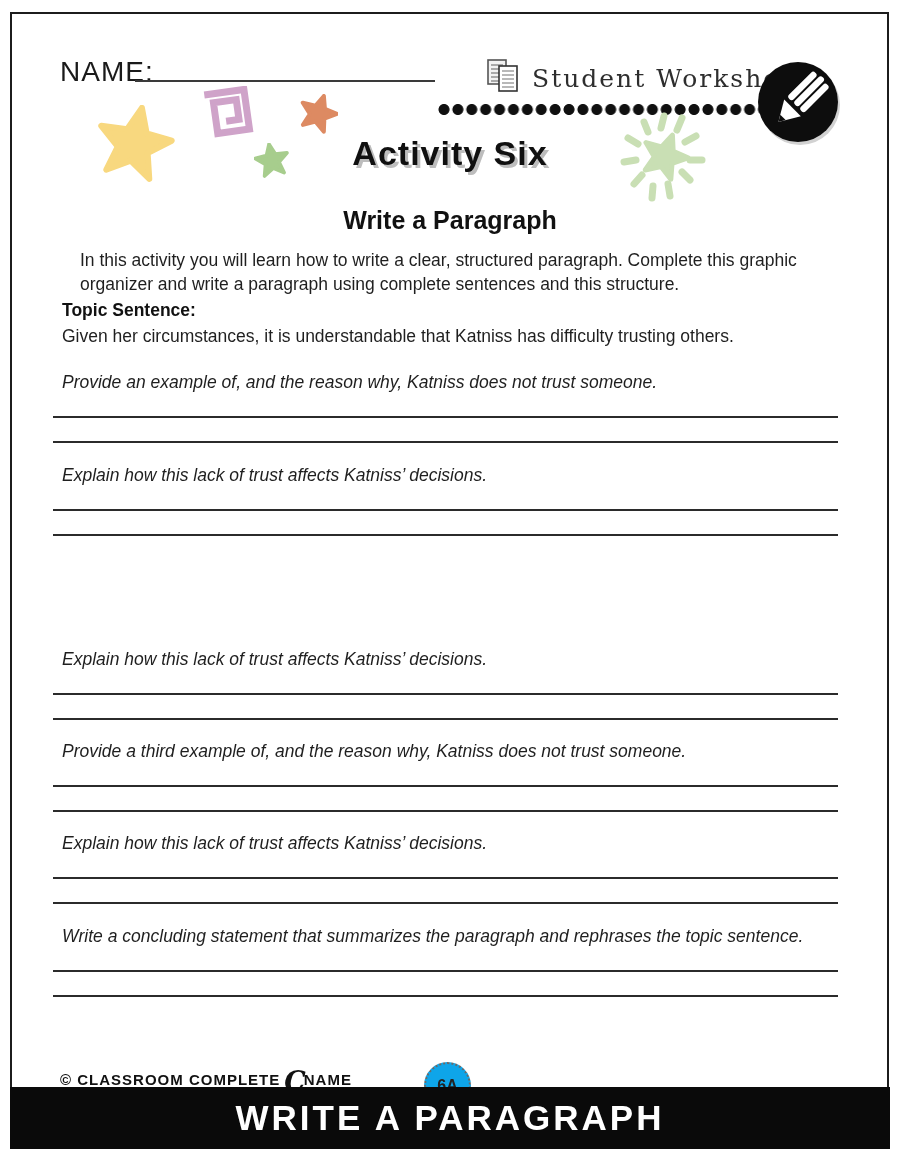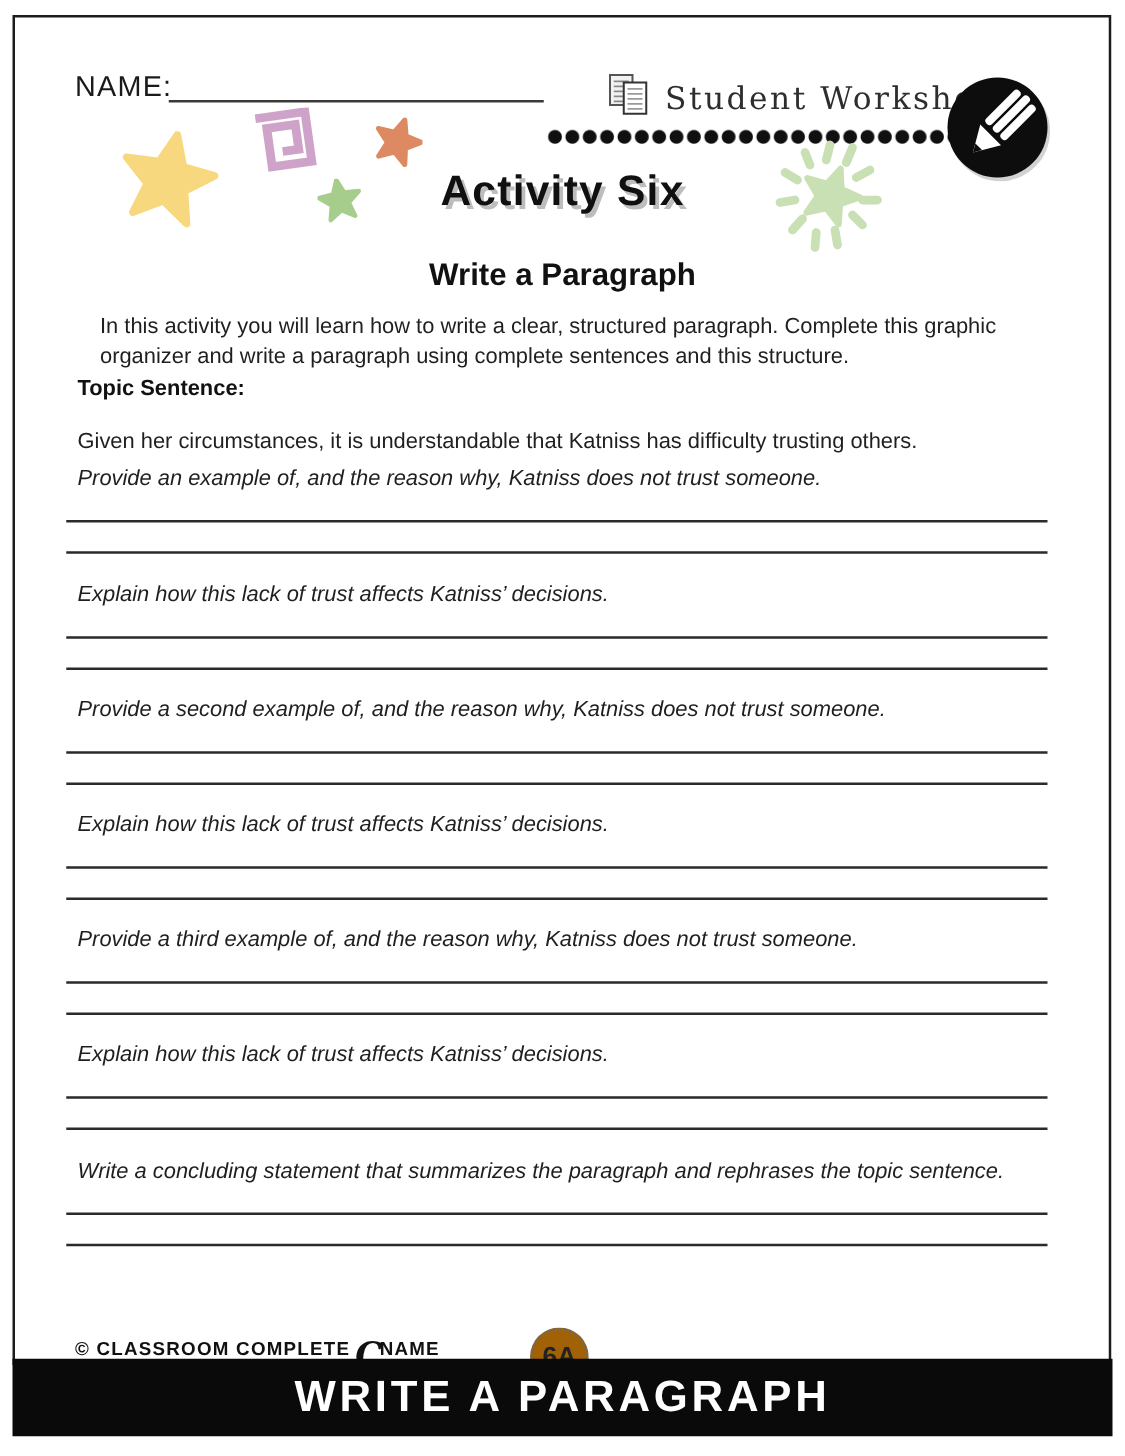--- a/index.html
+++ b/index.html
@@ -2,21 +2,21 @@
 <html><head>
 <meta charset="utf-8">
 <style>
   * { margin:0; padding:0; box-sizing:border-box; }
   html,body { width:900px; height:1165px; background:#fff; font-family:"Liberation Sans", sans-serif; }
   .page { position:relative; width:900px; height:1165px; background:#fff; overflow:hidden; }
 
   .frame { position:absolute; left:10px; top:12px; width:879px; height:1080px; border:2px solid #1c1c1c; z-index:1; }
 
   
-  .name-row { position:absolute; left:60px; top:56px; z-index:2; font-size:23px; letter-spacing:1px; color:#1a1a1a; }
+  .name-row { position:absolute; left:60px; top:56px; z-index:2; font-size:28px; letter-spacing:1px; color:#1a1a1a; }
   .name-line { position:absolute; left:135px; top:80px; width:300px; border-top:2px solid #3a3a3a; z-index:2; }
 
   .brand { position:absolute; left:486px; top:58px; z-index:2; display:flex; align-items:center; gap:8px; }
   .brand-label { font-family:"DejaVu Serif", serif; font-size:25px; letter-spacing:2px; color:#2e2e2e; }
 
   .dots { position:absolute; left:438px; top:103px; width:334px; height:13px; z-index:2;
           background-image:radial-gradient(circle at 6px 6.5px, #101010 5.1px, transparent 5.9px);
           background-size:13.9px 13px; background-repeat:repeat-x; }
 
   .pencil-badge { position:absolute; left:758px; top:62px; width:80px; height:80px; border-radius:50%;
@@ -27,38 +27,38 @@
 
   
   .title { position:absolute; left:0; top:134px; width:900px; text-align:center; z-index:2;
            font-size:34px; font-weight:800; letter-spacing:1px; color:#101010; text-shadow:3px 3px 0 #bdbdbd; }
   .subtitle { position:absolute; left:0; top:206px; width:900px; text-align:center; z-index:2;
               font-size:25px; font-weight:bold; color:#111; }
 
   .intro { position:absolute; left:80px; top:249px; width:780px; z-index:2;
            font-size:17.5px; line-height:23.5px; color:#1f1f1f; }
   .topic-label { position:absolute; left:62px; top:300px; z-index:2; font-size:17.5px; font-weight:bold; color:#111;text-align:right; }
-  .topic-sentence { position:absolute; left:62px; top:326px; width:780px; z-index:2; font-size:17.5px; color:#1f1f1f;margin-top:16px; }
+  .topic-sentence { position:absolute; left:62px; top:326px; width:780px; z-index:2; font-size:17.5px; color:#1f1f1f; }
 
   
   .section { position:absolute; left:0; width:900px; height:75px; z-index:2; }
   .prompt { position:absolute; left:62px; top:0; width:790px; font-size:17.5px; color:#1f1f1f;font-style:italic; }
   .wline { position:absolute; left:53px; right:62px; border-top:2px solid #2b2b2b; }
   .wline.l1 { top:44px; }
   .wline.l2 { top:69px; }
 
   
   .copyright { position:absolute; left:60px; top:1071px; z-index:4; font-size:15px; font-weight:bold;
-               letter-spacing:1px; color:#111; white-space:nowrap; display:flex; align-items:flex-end; }
+               letter-spacing:1px; color:#111; white-space:nowrap; display:flex; align-items:center; }
   .copyright .logo-c { font-family:"DejaVu Serif", serif; font-style:italic; font-size:27px;
                        line-height:10px; margin:0 -3px 0 4px; position:relative; top:2px; }
   .page-badge { position:absolute; left:424px; top:1062px; width:47px; height:47px; border-radius:50%;
-                border:2px dotted #6a6a6a; background:#a16207; z-index:4;
+                border:2px dotted #6a6a6a; background:#0ea5e9; z-index:4;
                 display:flex; align-items:center; justify-content:center;
-                font-size:21px; font-weight:bold; color:#222; }
+                font-size:16px; font-weight:bold; color:#222; }
   .banner { position:absolute; left:10px; top:1087px; width:880px; height:62px; background:#0a0a0a; z-index:10;
             display:flex; align-items:center; justify-content:center; }
   .banner-title { color:#fff; font-size:35px; font-weight:bold; letter-spacing:3px; }
 </style>
 </head>
 <body>
 
 <div class="page">
   <div class="frame"></div>
 
@@ -152,25 +152,20 @@
   <div class="section" style="top:372px;">
     <p class="prompt">Provide an example of, and the reason why, Katniss does not trust someone.</p>
     <div class="wline l1"></div>
     <div class="wline l2"></div>
   </div>
   <div class="section" style="top:465px;">
     <p class="prompt">Explain how this lack of trust affects Katniss’ decisions.</p>
     <div class="wline l1"></div>
     <div class="wline l2"></div>
   </div>
-  <div class="section" style="top:557px;">
-    <p class="prompt">Provide a second example of, and the reason why, Katniss does not trust someone.</p>
-    <div class="wline l1"></div>
-    <div class="wline l2"></div>
-  </div>
   <div class="section" style="top:649px;">
     <p class="prompt">Explain how this lack of trust affects Katniss’ decisions.</p>
     <div class="wline l1"></div>
     <div class="wline l2"></div>
   </div>
   <div class="section" style="top:741px;padding-left:46px;">
     <p class="prompt">Provide a third example of, and the reason why, Katniss does not trust someone.</p>
     <div class="wline l1"></div>
     <div class="wline l2"></div>
   </div>

